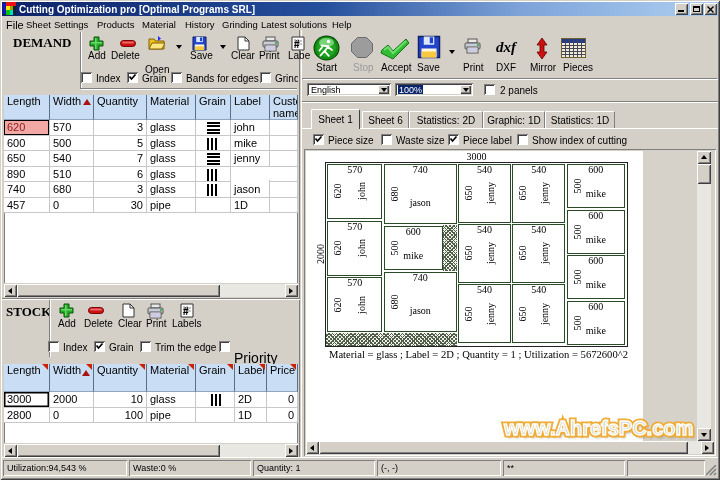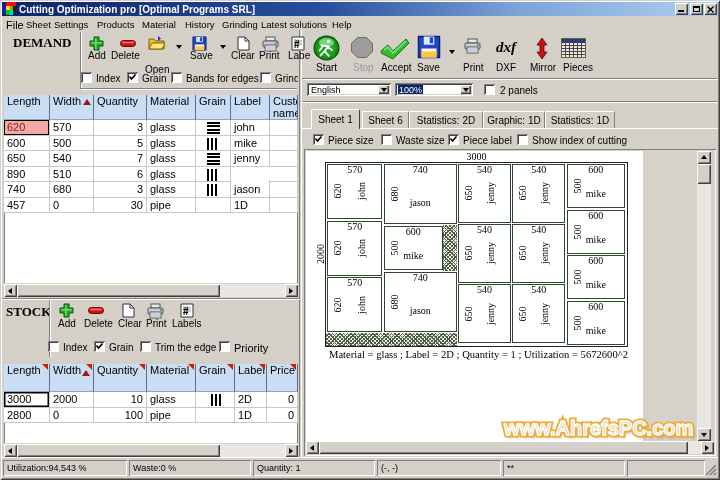--- a/index.html
+++ b/index.html
@@ -210,21 +210,21 @@
 <div class="abs" style="left:63px;top:342px;font-size:10px">Index</div>
 <div class="abs cb" style="left:94px;top:341px">
     <svg width="11" height="11" viewBox="0 0 11 11" style="position:absolute;left:0;top:0">
       <path d="M2.5 4.5 L4.5 7 L8.5 2.5" stroke="#000" stroke-width="1.7" fill="none"></path>
     </svg>
   </div>
 <div class="abs" style="left:109px;top:342px;font-size:10px">Grain</div>
 <div class="abs cb" style="left:140px;top:341px"></div>
 <div class="abs" style="left:155px;top:342px;font-size:10px">Trim the edge</div>
 <div class="abs cb" style="left:219px;top:341px"></div>
-<div class="abs" style="left:234px;top:342px;font-size:11px">Priority</div>
+<div class="abs" style="left:234px;top:350px;font-size:14px">Priority</div>
 <div class="abs" style="left:4px;top:364px;width:294px;height:79px;background:#fff;border:1px solid #808080;border-bottom:none"></div>
 <div class="hdrcell" style="left:4px;top:364px;width:46px;height:28px;font-size:11px;line-height:13px">Length<span style="position:absolute;right:1px;top:0;width:0;height:0;border-left:6px solid transparent;border-top:6px solid #cc2200"></span></div>
 <div class="hdrcell" style="left:50px;top:364px;width:44px;height:28px;font-size:11px;line-height:13px">Width<span style="position:absolute;right:1px;top:0;width:0;height:0;border-left:6px solid transparent;border-top:6px solid #cc2200"></span><span style="position:absolute;left:32px;top:6px;width:0;height:0;border-left:4px solid transparent;border-right:4px solid transparent;border-bottom:6px solid #aa1111"></span></div>
 <div class="hdrcell" style="left:94px;top:364px;width:53px;height:28px;font-size:11px;line-height:13px">Quantity<span style="position:absolute;right:1px;top:0;width:0;height:0;border-left:6px solid transparent;border-top:6px solid #cc2200"></span></div>
 <div class="hdrcell" style="left:147px;top:364px;width:49px;height:28px;font-size:11px;line-height:13px">Material<span style="position:absolute;right:1px;top:0;width:0;height:0;border-left:6px solid transparent;border-top:6px solid #cc2200"></span></div>
 <div class="hdrcell" style="left:196px;top:364px;width:39px;height:28px;font-size:11px;line-height:13px">Grain<span style="position:absolute;right:1px;top:0;width:0;height:0;border-left:6px solid transparent;border-top:6px solid #cc2200"></span></div>
 <div class="hdrcell" style="left:235px;top:364px;width:32px;height:28px;font-size:11px;line-height:13px">Label<span style="position:absolute;right:1px;top:0;width:0;height:0;border-left:6px solid transparent;border-top:6px solid #cc2200"></span></div>
 <div class="hdrcell" style="left:267px;top:364px;width:31px;height:28px;font-size:11px;line-height:13px">Price<span style="position:absolute;right:1px;top:0;width:0;height:0;border-left:6px solid transparent;border-top:6px solid #cc2200"></span></div>
 <div class="cell" style="left:4px;top:392.0px;width:46px;height:15.5px;font-size:11px;box-shadow:inset 0 0 0 1.5px #000;">3000</div>
 <div class="cell" style="left:50px;top:392.0px;width:44px;height:15.5px;font-size:11px;">2000</div>

